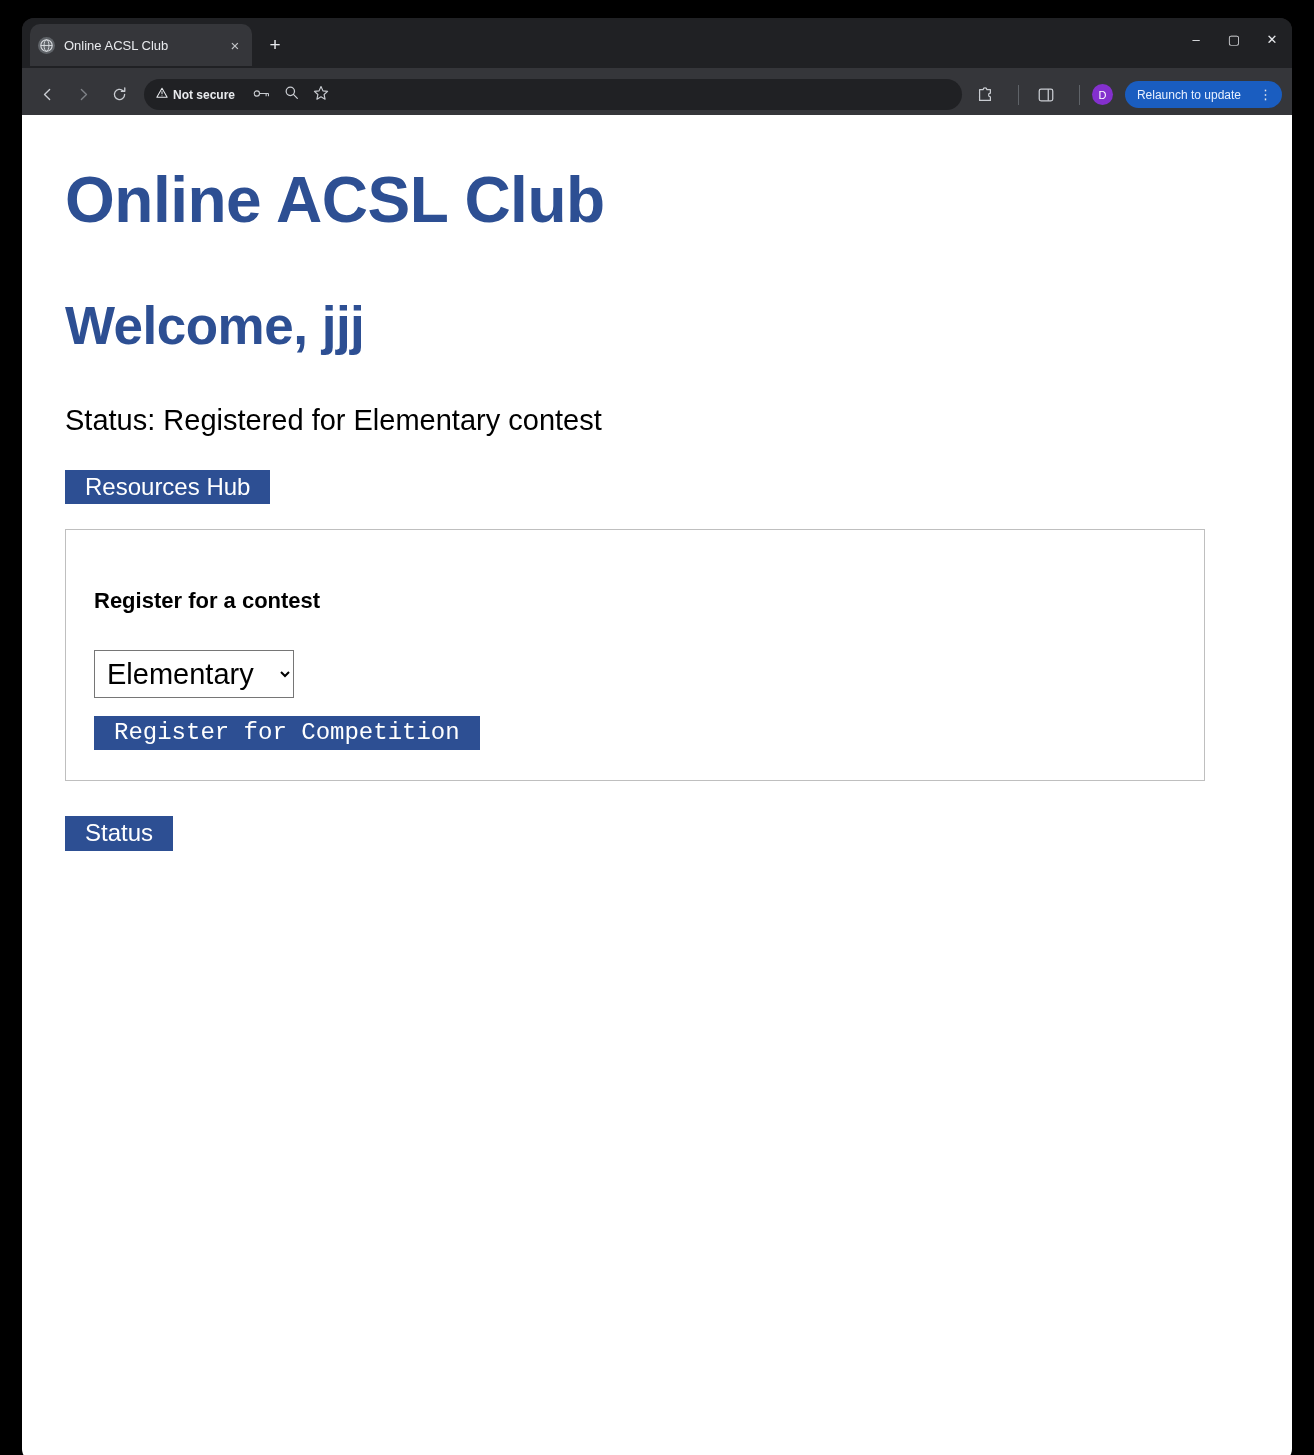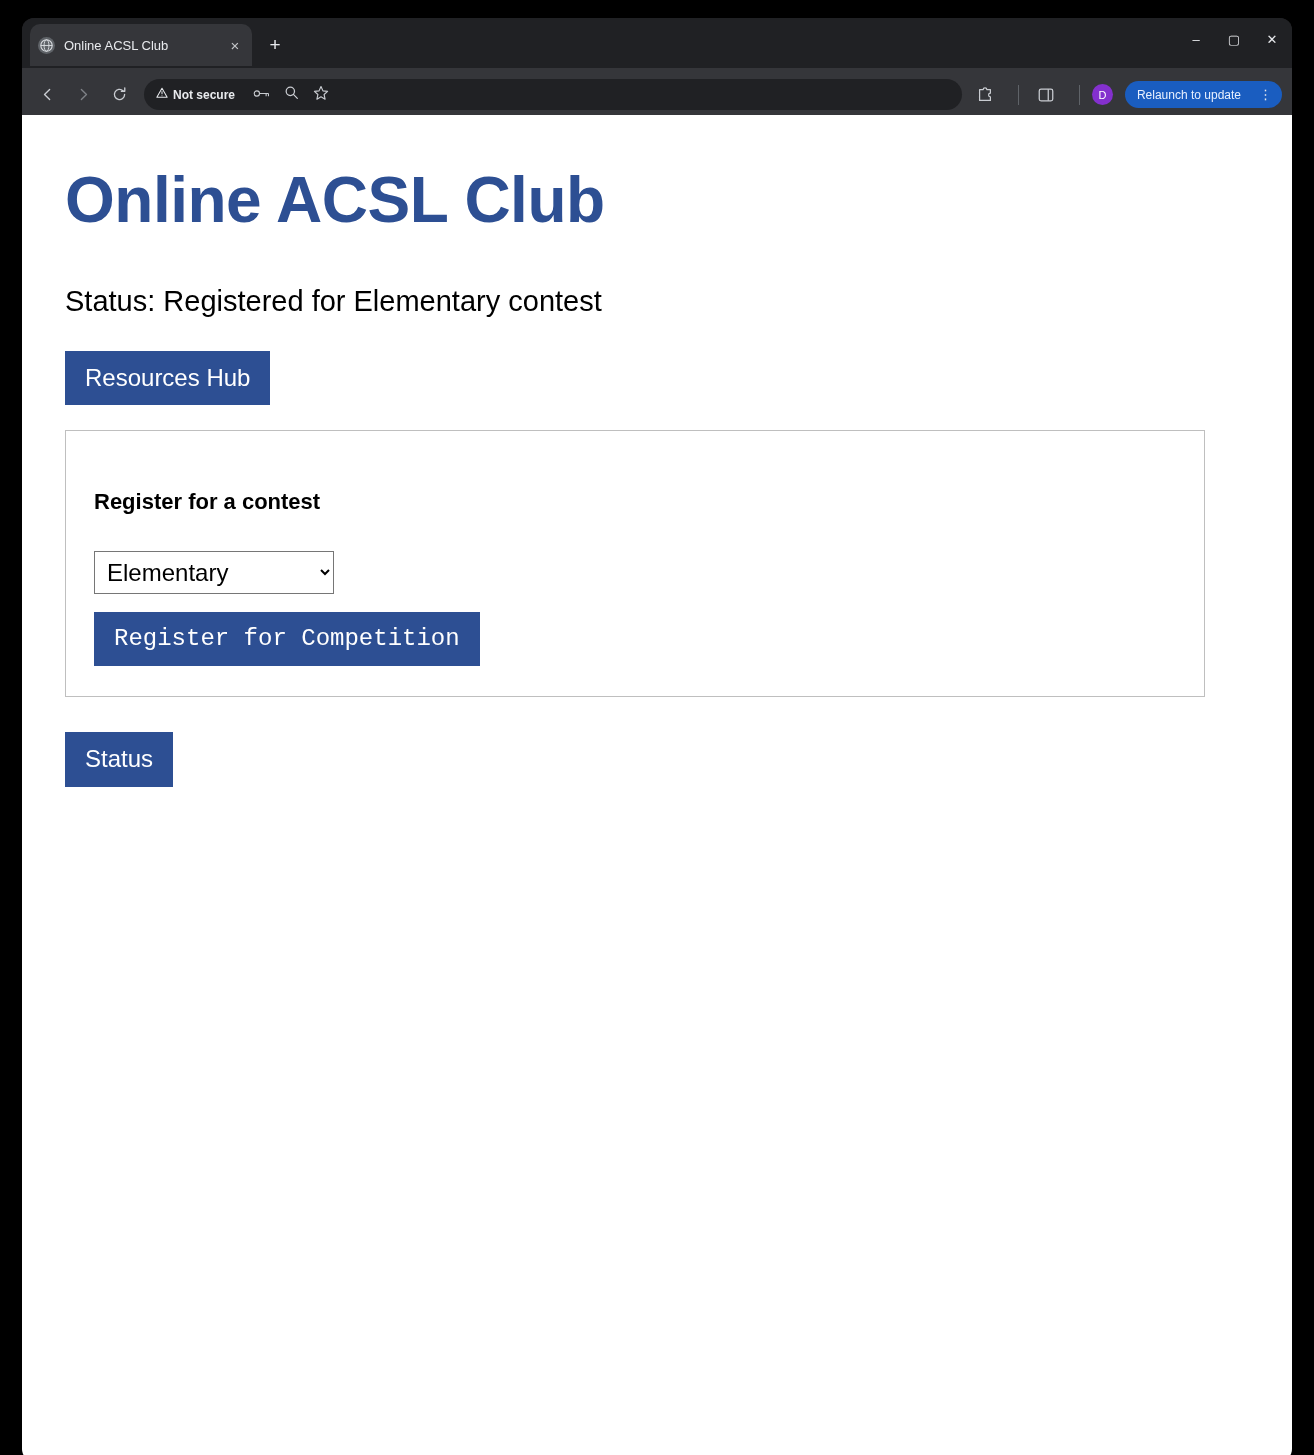--- a/index.html
+++ b/index.html
@@ -232,21 +232,21 @@
   p.status {
     color: #000000;
     font-size: 29px;
     margin: 47px 0 0 0;
   }
   .btn {
     display: inline-block;
     background: #2d4f93;
     color: #ffffff;
     font-size: 24px;
-    padding: 14px 20px;
+    padding: 4px 20px;
     border: none;
     line-height: 1.1;
     font-family: "Liberation Sans", sans-serif;
     cursor: pointer;
   }
   .resources-btn {
     margin-top: 33px;
   }
   .panel {
     margin-top: 25px;
@@ -258,27 +258,27 @@
   .panel h3 {
     font-size: 22px;
     font-weight: bold;
     margin: 30px 0 16px 0;
     color: #000;
   }
   .select-wrap {
     margin-top: 36px;
   }
   select.contest-select {
-    font-size: 24px;
+    font-size: 29px;
     font-family: "Liberation Sans", sans-serif;
     padding: 6px 8px;
     border: 1px solid #767676;
     background: #ffffff;
     color: #000;
-    width: 240px;
+    width: 200px;
     box-sizing: border-box;
   }
   .register-btn {
     margin-top: 18px;
     font-family: Liberation Mono, monospace;
   }
   .logout-btn {
     margin-top: 35px;
   }
 </style>
@@ -377,20 +377,21 @@
       <span class="relaunch-btn">
         <span>Relaunch to update</span>
         <span class="kebab">⋮</span>
       </span>
     </div>
   </div>
 
   <div class="page">
     <div class="content">
       <h1 class="site-title">Online ACSL Club</h1>
+      <h2 class="welcome">Welcome, jjj</h2>
       <p class="status">Status: Registered for Elementary contest</p>
 
       <button class="btn resources-btn">Resources Hub</button>
 
       <div class="panel">
         <h3>Register for a contest</h3>
         <div class="select-wrap">
           <select class="contest-select"><option value="Elementary">Elementary</option><option value="Classroom">Classroom</option><option value="Intermediate">Intermediate</option><option value="Senior">Senior</option></select>
         </div>
         <button class="btn register-btn">Register for Competition</button>

